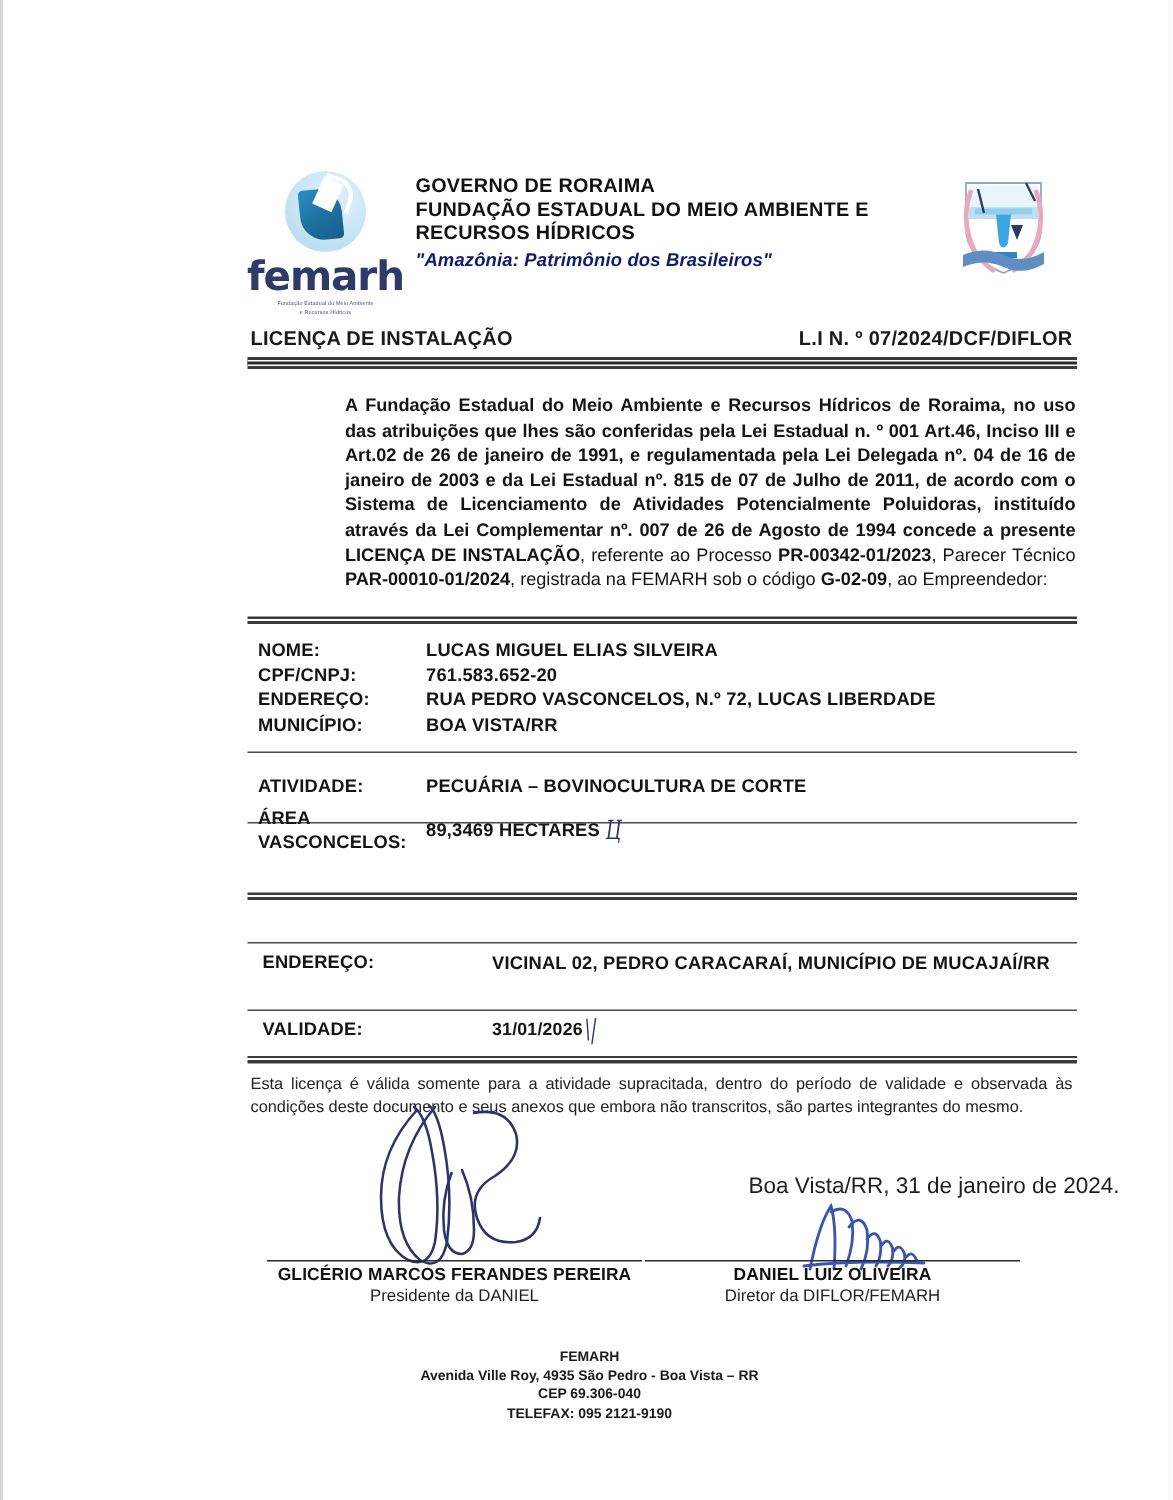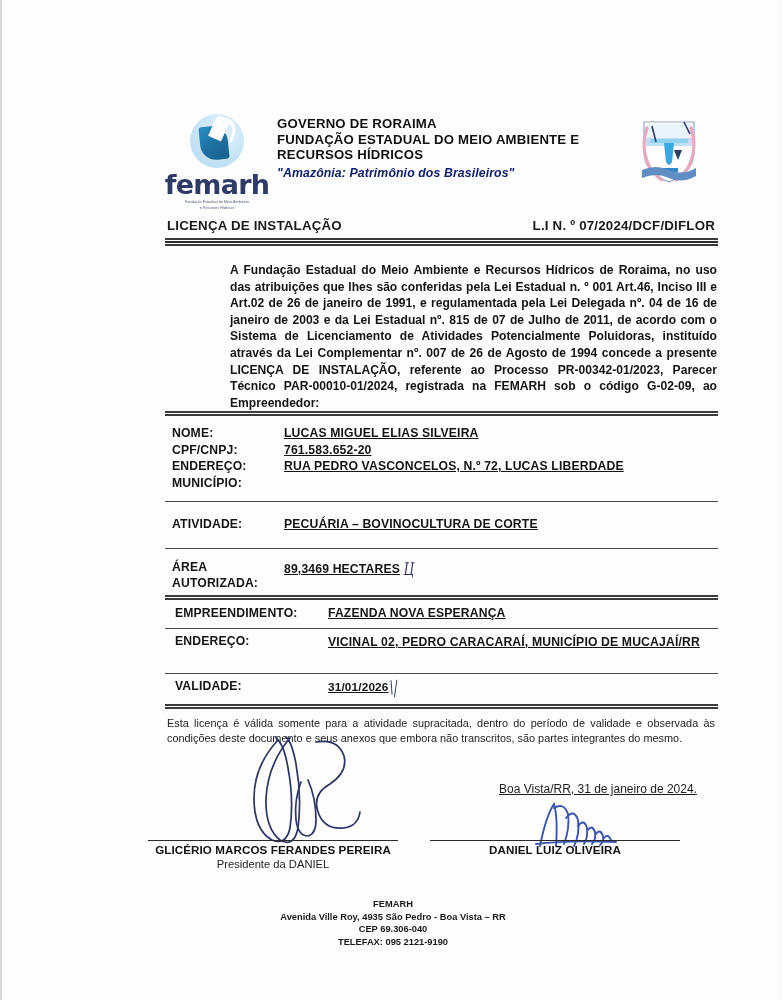--- a/index.html
+++ b/index.html
@@ -175,42 +175,42 @@
   .para {
     position: absolute;
     left: 228px; top: 262px;
     width: 487px;
     text-align: justify;
     font-size: 12.1px;
     line-height: 16.6px;
     font-weight: bold;
     color: #141414;
   }
-  .para .norm { font-weight: bold; }
+  .para .norm { font-weight: normal; }
 
   
   .drow {
     position: absolute;
     display: flex;
     font-size: 12.2px;
     font-weight: bold;
     color: #141414;
     letter-spacing: 0.15px;
   }
   .drow .lbl { flex: 0 0 auto; }
-  .drow .val { flex: 1 1 auto; text-decoration: underline; }
+  .drow .val { flex: 1 1 auto; }
 
   .blk-a { left: 170px; top: 425px; width: 545px; }
   .blk-a .lbl { width: 112px; }
   .blk-a .r { display: flex; line-height: 16.6px; }
 
   .blk-act { left: 170px; top: 517px; width: 545px; }
   .blk-act .lbl { width: 112px; }
 
-  .blk-area { left: 170px; top: 560px; width: 545px; }
+  .blk-area { left: 170px; top: 538px; width: 545px; align-items: center; }
   .blk-area .lbl { width: 112px; line-height: 15.5px; }
   .blk-area .val { padding-top: 1px; }
 
   .blk-emp { left: 173px; top: 606px; width: 542px; }
   .blk-emp .lbl { width: 153px; }
 
   .blk-end { left: 173px; top: 634px; width: 542px; }
   .blk-end .lbl { width: 153px; }
   .blk-end .val { text-align: justify; line-height: 16.4px; }
 
@@ -237,31 +237,30 @@
     font-size: 10.9px;
     line-height: 14.6px;
     color: #232323;
     text-align: justify;
   }
 
   
   .date-line {
     position: absolute;
     left: 497px; top: 782px;
-    font-size: 12px;
+    font-size: 15px;
     color: #1e1e1e;
-    text-decoration: underline;
   }
   .sig-wrap {
     position: absolute;
     top: 840px;
     width: 250px;
     text-align: center;
   }
-  .sig-left  { left: 146px; }
+  .sig-left  { left: 176px; }
   .sig-right { left: 428px; }
   .sig-rule {
     border-top: 1.4px solid #2a2a2a;
     margin-bottom: 2px;
   }
   .sig-name {
     font-weight: bold;
     font-size: 11.6px;
     letter-spacing: 0.1px;
     color: #121212;
@@ -355,46 +354,43 @@
     <div class="r">
       <span class="lbl">CPF/CNPJ:</span>
       <span class="val">761.583.652-20</span>
     </div>
     <div class="r">
       <span class="lbl">ENDEREÇO:</span>
       <span class="val">RUA PEDRO VASCONCELOS, N.º 72, LUCAS LIBERDADE</span>
     </div>
     <div class="r">
       <span class="lbl">MUNICÍPIO:</span>
+      <span class="val">BOA VISTA/RR</span>
     </div>
   </div>
 
   <div class="rule-thin" style="top:501px"></div>
 
   <div class="drow blk-act">
     <span class="lbl">ATIVIDADE:</span>
     <span class="val">PECUÁRIA – BOVINOCULTURA DE CORTE</span>
   </div>
 
   <div class="rule-thin" style="top:548px"></div>
 
   <div class="drow blk-area">
     <span class="lbl">
       <span>ÁREA</span><br>
-      <span>AUTORIZADA:</span>
+      <span>VASCONCELOS:</span>
     </span>
     <span class="val"><span>89,3469 HECTARES</span><span class="hw">Ц</span></span>
   </div>
 
   <div class="rule-dbl" style="top:595px"></div>
 
-  <div class="drow blk-emp">
-    <span class="lbl">EMPREENDIMENTO:</span>
-    <span class="val">FAZENDA NOVA ESPERANÇA</span>
-  </div>
 
   <div class="rule-thin" style="top:628px"></div>
 
   <div class="drow blk-end">
     <span class="lbl">ENDEREÇO:</span>
     <span class="val">VICINAL 02, PEDRO CARACARAÍ, MUNICÍPIO DE MUCAJAÍ/RR</span>
   </div>
 
   <div class="rule-thin" style="top:673px"></div>
 
@@ -437,20 +433,21 @@
 
   <div class="sig-wrap sig-left">
     <div class="sig-rule"></div>
     <div class="sig-name">GLICÉRIO MARCOS FERANDES PEREIRA</div>
     <div class="sig-role">Presidente da DANIEL</div>
   </div>
 
   <div class="sig-wrap sig-right">
     <div class="sig-rule"></div>
     <div class="sig-name">DANIEL LUIZ OLIVEIRA</div>
+    <div class="sig-role">Diretor da DIFLOR/FEMARH</div>
   </div>
 
   <div class="footer">
     <div>FEMARH</div>
     <div>Avenida Ville Roy, 4935 São Pedro - Boa Vista – RR</div>
     <div>CEP 69.306-040</div>
     <div>TELEFAX: 095 2121-9190</div>
   </div>
 
 </div>

